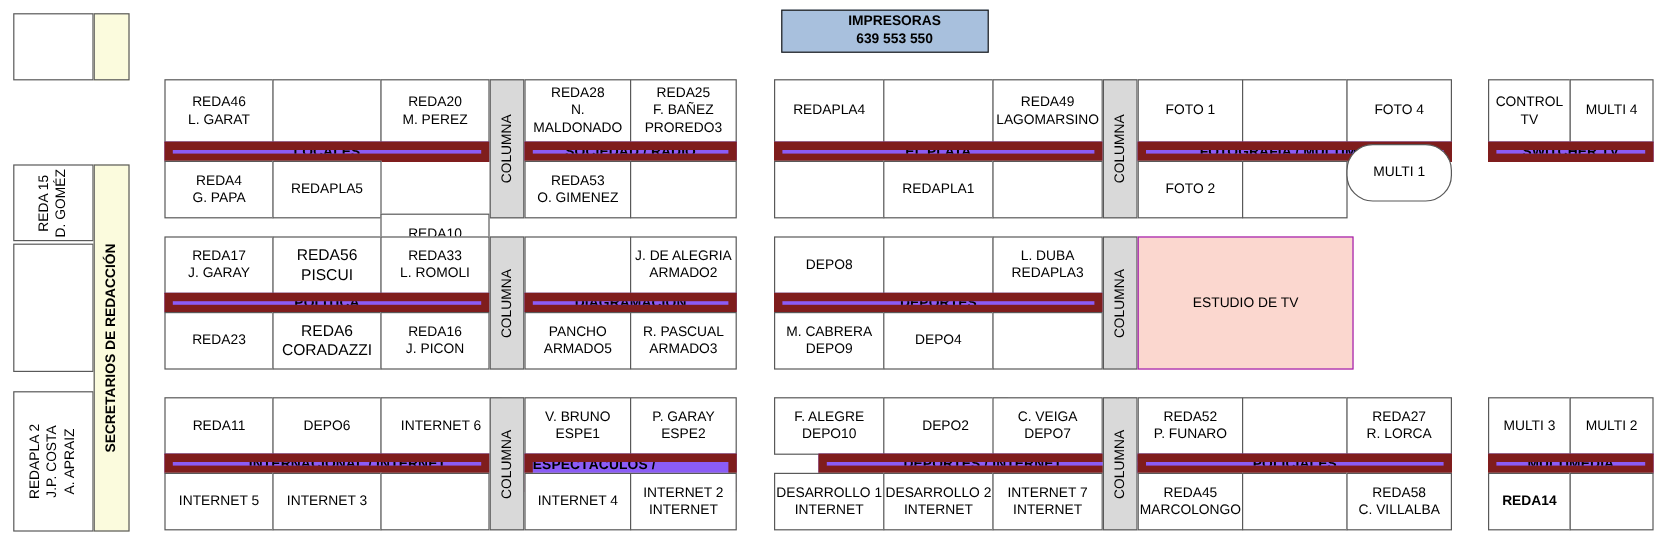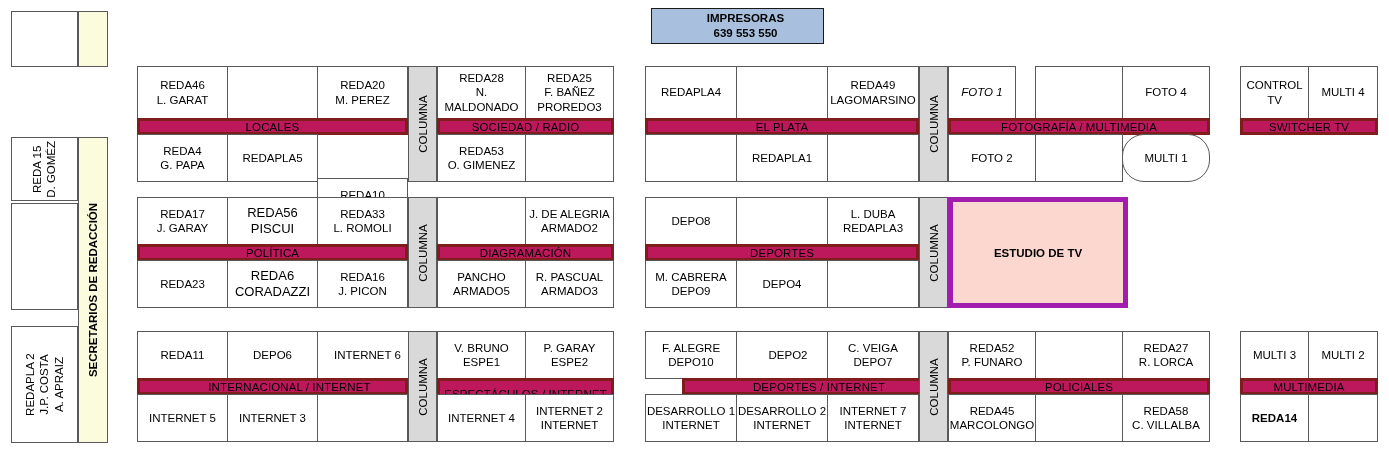--- a/index.html
+++ b/index.html
@@ -23,24 +23,24 @@
     color:#000;
     line-height:1.22;
     white-space:pre-line;
     overflow:hidden;
   }
   .cell.big{font-size:13px;}
 
   
   .band{
     box-sizing:border-box;
-    border:3px solid #7f1d1d;
-    background:#be185d;
-    display:flex;align-items:center;justify-content:center;
-    font-size:11.5px;font-weight:normal;color:#000;
+    border:7px solid #7f1d1d;
+    background:#8b5cf6;
+    display:flex;align-items:center;justify-content:center;
+    font-size:11.5px;font-weight:bold;color:#000;
     letter-spacing:.1px;
     overflow:hidden;
   }
 
   
   .columna{
     box-sizing:border-box;
     border:1px solid #595959;
     background:#d9d9d9;
     display:flex;align-items:center;justify-content:center;
@@ -90,24 +90,24 @@
     background:#a8c0dd;
     display:flex;flex-direction:column;
     align-items:center;justify-content:center;
     font-size:11.5px;font-weight:bold;color:#000;
     line-height:1.3;
   }
 
   
   .studio{
     box-sizing:border-box;
-    border:5px solid #a21caf;
+    border:1px solid #a21caf;
     background:#fbd7cf;
     display:flex;align-items:center;justify-content:center;
-    font-size:11.5px;font-weight:bold;color:#000;
+    font-size:11.5px;font-weight:normal;color:#000;
   }
 </style>
 </head>
 <body>
 
 <div class="printers abs" style="left:651px;top:8px;width:173px;height:36px;padding-left:16px;">
   <div>IMPRESORAS</div>
   <div>639   553   550</div>
 </div>
 
@@ -166,27 +166,27 @@
 LAGOMARSINO</div>
 <div class="band abs" style="left:645px;top:118px;width:274px;height:17px;">EL PLATA</div>
 <div class="cell abs" style="left:645px;top:134px;width:92px;height:48px;"></div>
 <div class="cell abs" style="left:736px;top:134px;width:92px;height:48px;">REDAPLA1</div>
 <div class="cell abs" style="left:827px;top:134px;width:92px;height:48px;"></div>
 
 <div class="columna abs" style="left:919px;top:66px;width:29px;height:116px;">
   <span>COLUMNA</span>
 </div>
 
-<div class="cell abs" style="left:948px;top:66px;width:68px;height:53px;font-style:italic;">FOTO 1</div>
+<div class="cell abs" style="left:948px;top:66px;width:88px;height:53px;">FOTO 1</div>
 <div class="cell abs" style="left:1035px;top:66px;width:88px;height:53px;"></div>
 <div class="cell abs" style="left:1122px;top:66px;width:88px;height:53px;">FOTO 4</div>
 <div class="band abs" style="left:948px;top:118px;width:262px;height:17px;">FOTOGRAFÍA / MULTIMEDIA</div>
 <div class="cell abs" style="left:948px;top:134px;width:88px;height:48px;">FOTO 2</div>
 <div class="cell abs" style="left:1035px;top:134px;width:88px;height:48px;"></div>
-<div class="cell abs" style="left:1122px;top:134px;width:88px;height:48px;border-radius:22px;">MULTI 1</div>
+<div class="cell abs" style="left:1122px;top:120px;width:88px;height:48px;border-radius:22px;">MULTI 1</div>
 
 <div class="cell abs" style="left:1240px;top:66px;width:69px;height:53px;">CONTROL TV</div>
 <div class="cell abs" style="left:1308px;top:66px;width:70px;height:53px;">MULTI 4</div>
 <div class="band abs" style="left:1240px;top:118px;width:138px;height:17px;">SWITCHER TV</div>
 
 <div class="cell abs" style="left:137px;top:197px;width:91px;height:48px;">REDA17
 J. GARAY</div>
 <div class="cell big abs" style="left:227px;top:197px;width:91px;height:48px;">REDA56
 PISCUI</div>
 <div class="cell abs" style="left:317px;top:197px;width:91px;height:48px;">REDA33

